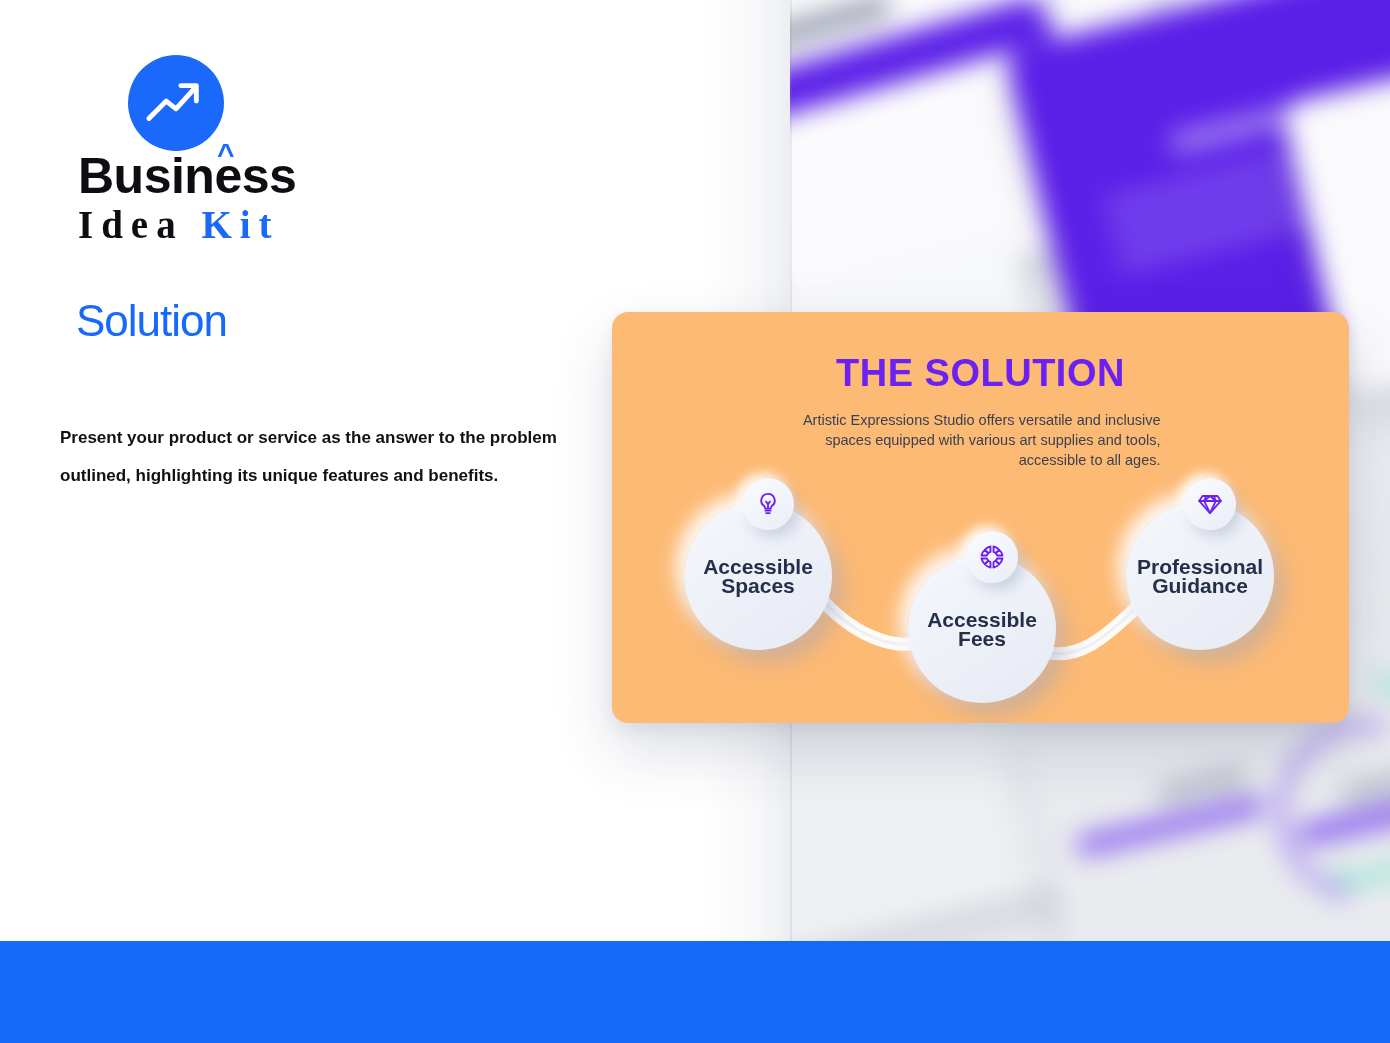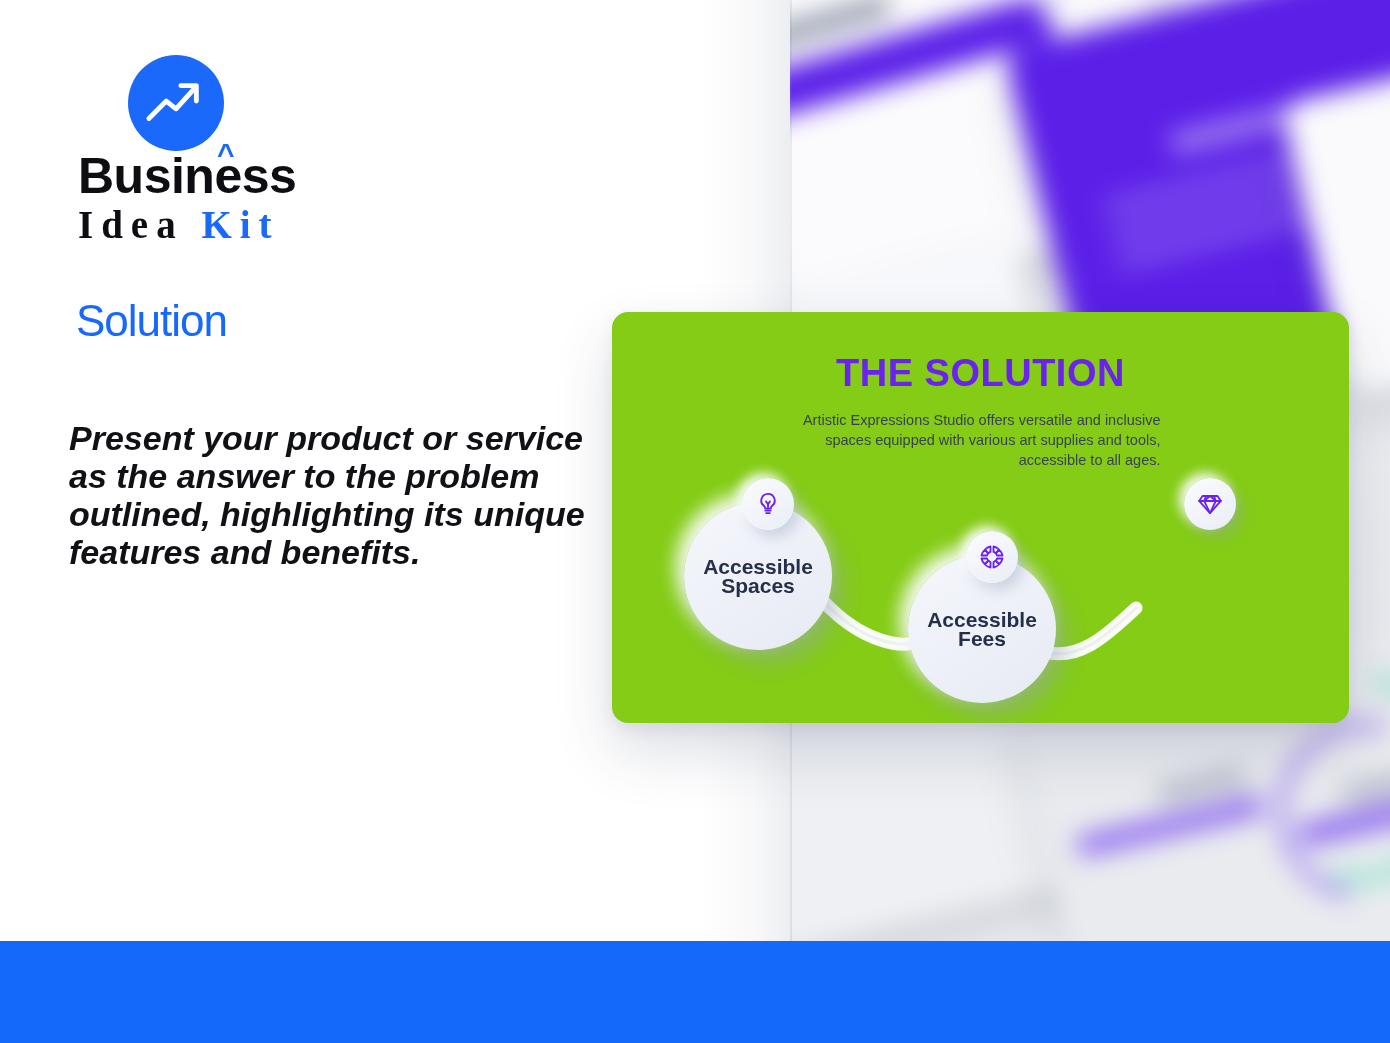--- a/index.html
+++ b/index.html
@@ -50,21 +50,21 @@
     position: absolute; border-radius: 50%;
     border: 9px solid transparent;
   }
   .dot { position: absolute; border-radius: 50%; }
 
   
   .solution-card {
     position: absolute;
     left: 612px; top: 312px;
     width: 737px; height: 411px;
-    background: #84cc16;
+    background: #fdba74;
     border-radius: 16px;
     box-shadow: 0 28px 60px rgba(40,50,90,.16), 0 6px 16px rgba(40,50,90,.08);
     overflow: hidden;
   }
   .sc-title {
     position: absolute; left: 0; right: 0; top: 40px;
     text-align: center;
     font-size: 38px;
     font-weight: 700;
     letter-spacing: .5px;
@@ -145,27 +145,26 @@
   .logo-kit { color: #1a69fb; margin-top: 40px; }
 
   .page-title {
     position: absolute; left: 56px; top: 296px;
     font-size: 44px; font-weight: 400;
     color: #1669fb;
     letter-spacing: -1px;
     margin-left: 20px;
   }
   .para {
-    position: absolute; left: 69px;
+    position: absolute; left: 60px;
     width: 520px;
-    font-size: 34px;
+    font-size: 17px;
     line-height: 38px;
     font-weight: 700;
     color: #101114;
-    font-style: italic;
   }
   .p1 { top: 419px; }
   .p2 { top: 608px; }
 
   
   .pane-shadow {
     position: absolute; left: 700px; top: 0; width: 92px; height: 941px;
     background: linear-gradient(90deg, rgba(120,130,155,0) 0%, rgba(120,130,155,.055) 60%, rgba(120,130,155,.14) 100%);
     pointer-events: none;
   }
@@ -269,20 +268,26 @@
           <path d="M13.4 2.3a9.7 9.7 0 0 1 5.2 3l-3.2 3.2a5.2 5.2 0 0 0-2-1.15z"></path>
           <path d="M21.7 10.6a9.7 9.7 0 0 0-3-5.2l-3.2 3.2c.55.55.95 1.24 1.15 2z"></path>
           <path d="M21.7 13.4a9.7 9.7 0 0 1-3 5.2l-3.2-3.2c.55-.55.95-1.24 1.15-2z"></path>
           <path d="M13.4 21.7a9.7 9.7 0 0 0 5.2-3l-3.2-3.2a5.2 5.2 0 0 1-2 1.15z"></path>
           <path d="M10.6 21.7a9.7 9.7 0 0 1-5.2-3l3.2-3.2a5.2 5.2 0 0 0 2 1.15z"></path>
           <path d="M2.3 13.4a9.7 9.7 0 0 0 3 5.2l3.2-3.2a5.2 5.2 0 0 1-1.15-2z"></path>
           <path d="M2.3 10.6a9.7 9.7 0 0 1 3-5.2l3.2 3.2a5.2 5.2 0 0 0-1.15 2z"></path>
         </svg>
       </div>
 
+      <div class="bubble b3">
+        <div class="bubble-label">
+          <span>Professional</span><br>
+          <span>Guidance</span>
+        </div>
+      </div>
       <div class="badge bg3">
         <svg viewBox="0 0 24 24" fill="none" stroke="#6b22f0" stroke-width="1.7" stroke-linecap="round" stroke-linejoin="round">
           <path d="M5.1 4.6h13.8l3.1 4.6L12 20.4 2 9.2z"></path>
           <path d="M2 9.2h20"></path>
           <path d="M8.55 4.6 6.6 9.2 12 20.4l5.4-11.2-1.95-4.6"></path>
           <path d="M6.6 9.2 12 4.6l5.4 4.6"></path>
         </svg>
       </div>
 
     </div>

